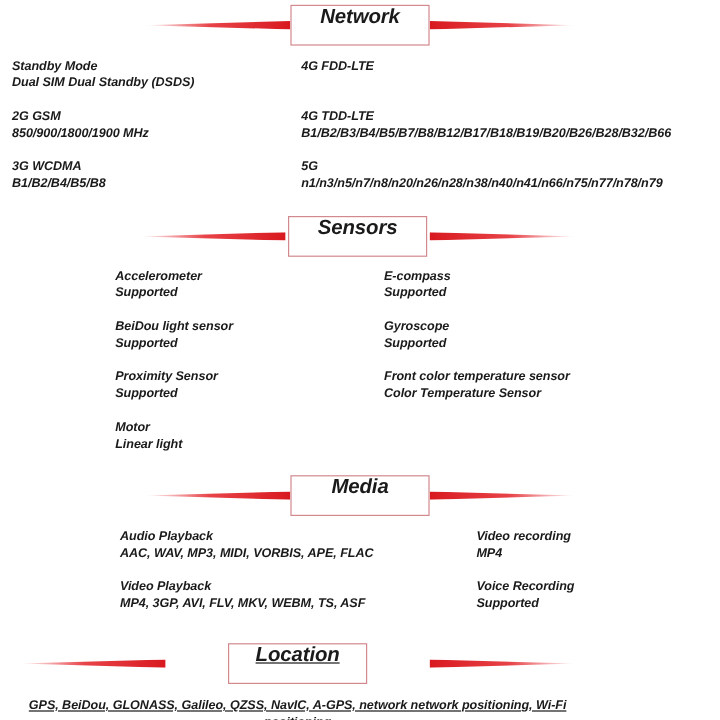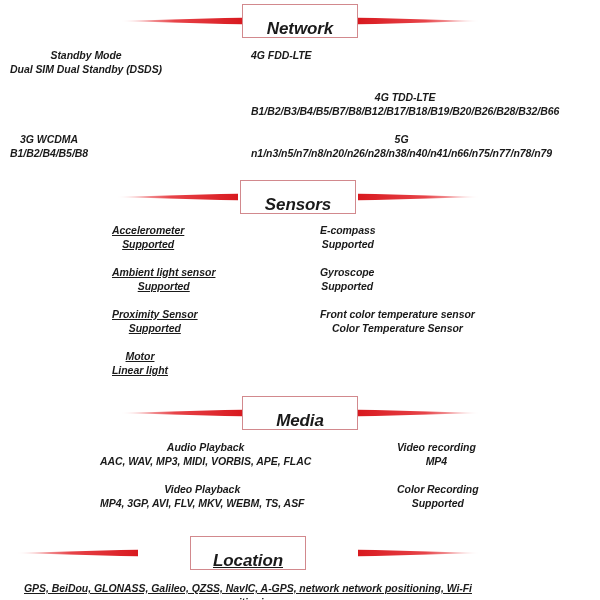--- a/index.html
+++ b/index.html
@@ -44,21 +44,21 @@
 
   .head-box {
     position: relative;
     z-index: 2;
     box-sizing: border-box;
     width: 116px;
     height: 34px;
     background: #ffffff;
     border: 1px solid #d2898d;
     display: flex;
-    align-items: flex-end;
+    align-items: flex-start;
     justify-content: center;
   }
   .head-title {
     font-size: 17px;
     font-weight: bold;
     font-style: italic;
     letter-spacing: -0.1px;
     color: #1a1a1a;
     white-space: nowrap;
     line-height: 1;
@@ -72,21 +72,20 @@
   .row {
     position: relative;
     display: block;
     margin-bottom: 11px;
   }
   .row:last-child { margin-bottom: 0; }
 
   .cell {
     position: absolute;
     top: 0;
-    text-align: center;
   }
   .cell.c0 { left: 0; }
 
   .line {
     font-size: 10.5px;
     font-weight: bold;
     font-style: italic;
     line-height: 14px;
     letter-spacing: -0.05px;
     white-space: nowrap;
@@ -95,21 +94,21 @@
 
   
   #sec-network .section-body { padding: 8px 0 0 0; }
   #sec-network .rows { height: 120px; }
   #sec-network .row { height: 28px; margin-bottom: 14px; }
   #sec-network .cell.c0 { left: 10px; }
   #sec-network .cell.c1 { left: 223px; margin-left: 28px; }
 
   #sec-sensors .section-body { padding: 7px 0 0 0; }
   #sec-sensors .row { height: 28px; margin-bottom: 14px; }
-  #sec-sensors .cell.c0 { left: 112px; text-decoration: underline; }
+  #sec-sensors .cell.c0 { left: 96px; }
   #sec-sensors .cell.c1 { left: 320px; }
 
   #sec-media .section-body { padding: 8px 0 0 0; }
   #sec-media .row { height: 28px; margin-bottom: 14px; }
   #sec-media .cell.c0 { left: 100px; }
   #sec-media .cell.c1 { left: 397px; }
 
   #sec-location .section-body { padding: 9px 0 0 0; }
   .location-line {
     text-align: center;
@@ -170,20 +169,24 @@
           <div class="cell c0">
             <div class="line">Standby Mode</div>
             <div class="line">Dual SIM Dual Standby (DSDS)</div>
           </div>
           <div class="cell c1">
             <div class="line">4G FDD-LTE</div>
           </div>
         </div>
 
         <div class="row">
+          <div class="cell c0">
+            <div class="line">2G GSM</div>
+            <div class="line">850/900/1800/1900 MHz</div>
+          </div>
           <div class="cell c1">
             <div class="line">4G TDD-LTE</div>
             <div class="line">B1/B2/B3/B4/B5/B7/B8/B12/B17/B18/B19/B20/B26/B28/B32/B66</div>
           </div>
         </div>
 
         <div class="row">
           <div class="cell c0">
             <div class="line">3G WCDMA</div>
             <div class="line">B1/B2/B4/B5/B8</div>
@@ -238,21 +241,21 @@
             <div class="line">Supported</div>
           </div>
           <div class="cell c1">
             <div class="line">E-compass</div>
             <div class="line">Supported</div>
           </div>
         </div>
 
         <div class="row">
           <div class="cell c0">
-            <div class="line">Ambient light sensor</div>
+            <div class="line">BeiDou light sensor</div>
             <div class="line">Supported</div>
           </div>
           <div class="cell c1">
             <div class="line">Gyroscope</div>
             <div class="line">Supported</div>
           </div>
         </div>
 
         <div class="row">
           <div class="cell c0">
@@ -320,21 +323,21 @@
             <div class="line">MP4</div>
           </div>
         </div>
 
         <div class="row">
           <div class="cell c0">
             <div class="line">Video Playback</div>
             <div class="line">MP4, 3GP, AVI, FLV, MKV, WEBM, TS, ASF</div>
           </div>
           <div class="cell c1">
-            <div class="line">Color Recording</div>
+            <div class="line">Voice Recording</div>
             <div class="line">Supported</div>
           </div>
         </div>
 
       </div>
     </div>
   </section>
 
   <section id="sec-location">
     <div class="section-head">

